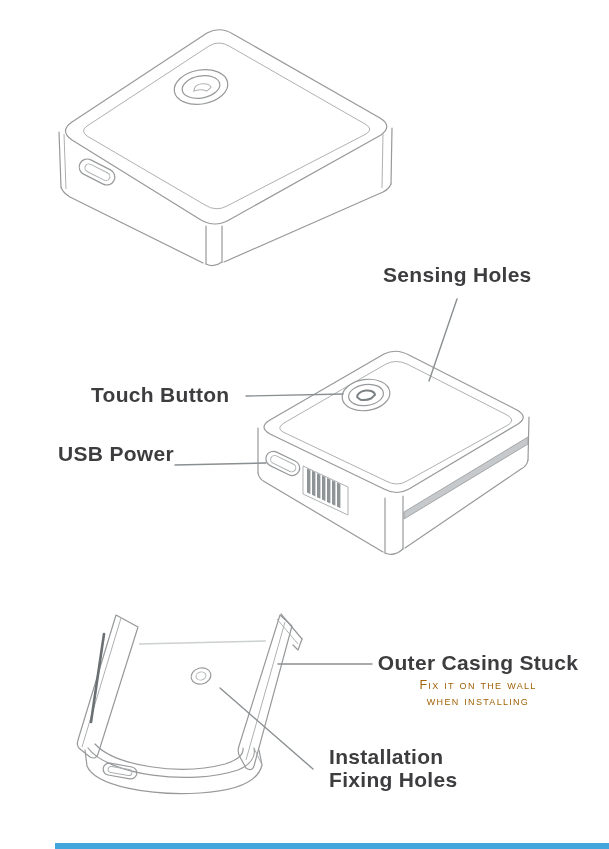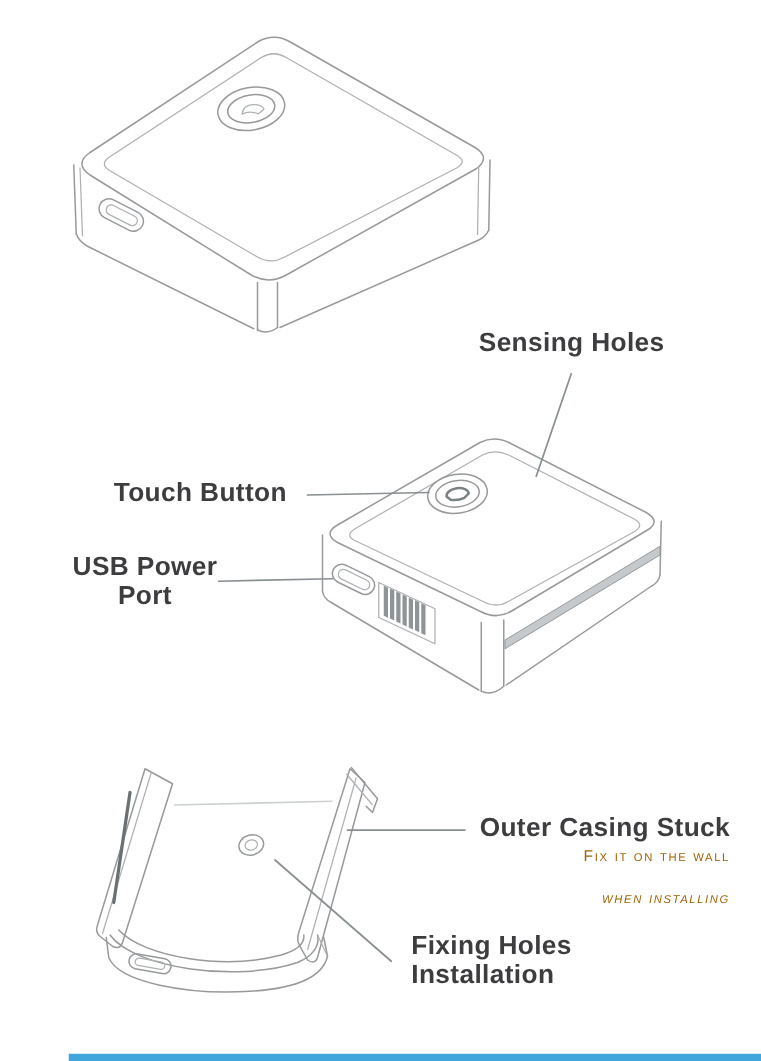--- a/index.html
+++ b/index.html
@@ -146,27 +146,26 @@
   <path class="leader" d="M 278,664 L 372,664"></path>
   <path class="leader" d="M 220,688 L 313,769"></path>
 </svg>
 
 <div class="lbl" style="left:383px;top:263px;">Sensing Holes</div>
 
 <div class="lbl" style="left:91px;top:383px;text-align:center;">Touch Button</div>
 
 <div class="lbl center" style="left:51px;top:442px;width:130px;">
   <span style="display:block">USB Power</span>
-  <span style="display:block">Port</span>
 </div>
 
-<div class="lbl center" style="left:372px;top:651px;width:212px;text-align:right;">
+<div class="lbl center" style="left:372px;top:651px;width:212px;">
   <span style="display:block">Outer Casing Stuck</span>
   <span class="note" style="display:block">Fix it on the wall</span>
-  <span class="note" style="display:block;margin-top:17px;font-style:italic;">when installing</span>
+  <span class="note" style="display:block;margin-top:0;">when installing</span>
 </div>
 
 <div class="lbl" style="left:329px;top:745px;">
+  <span style="display:block">Installation</span>
   <span style="display:block">Fixing Holes</span>
-  <span style="display:block">Installation</span>
 </div>
 
 <div class="bottom-bar" style="background: rgb(65, 166, 220);"></div>
 
 </body></html>

